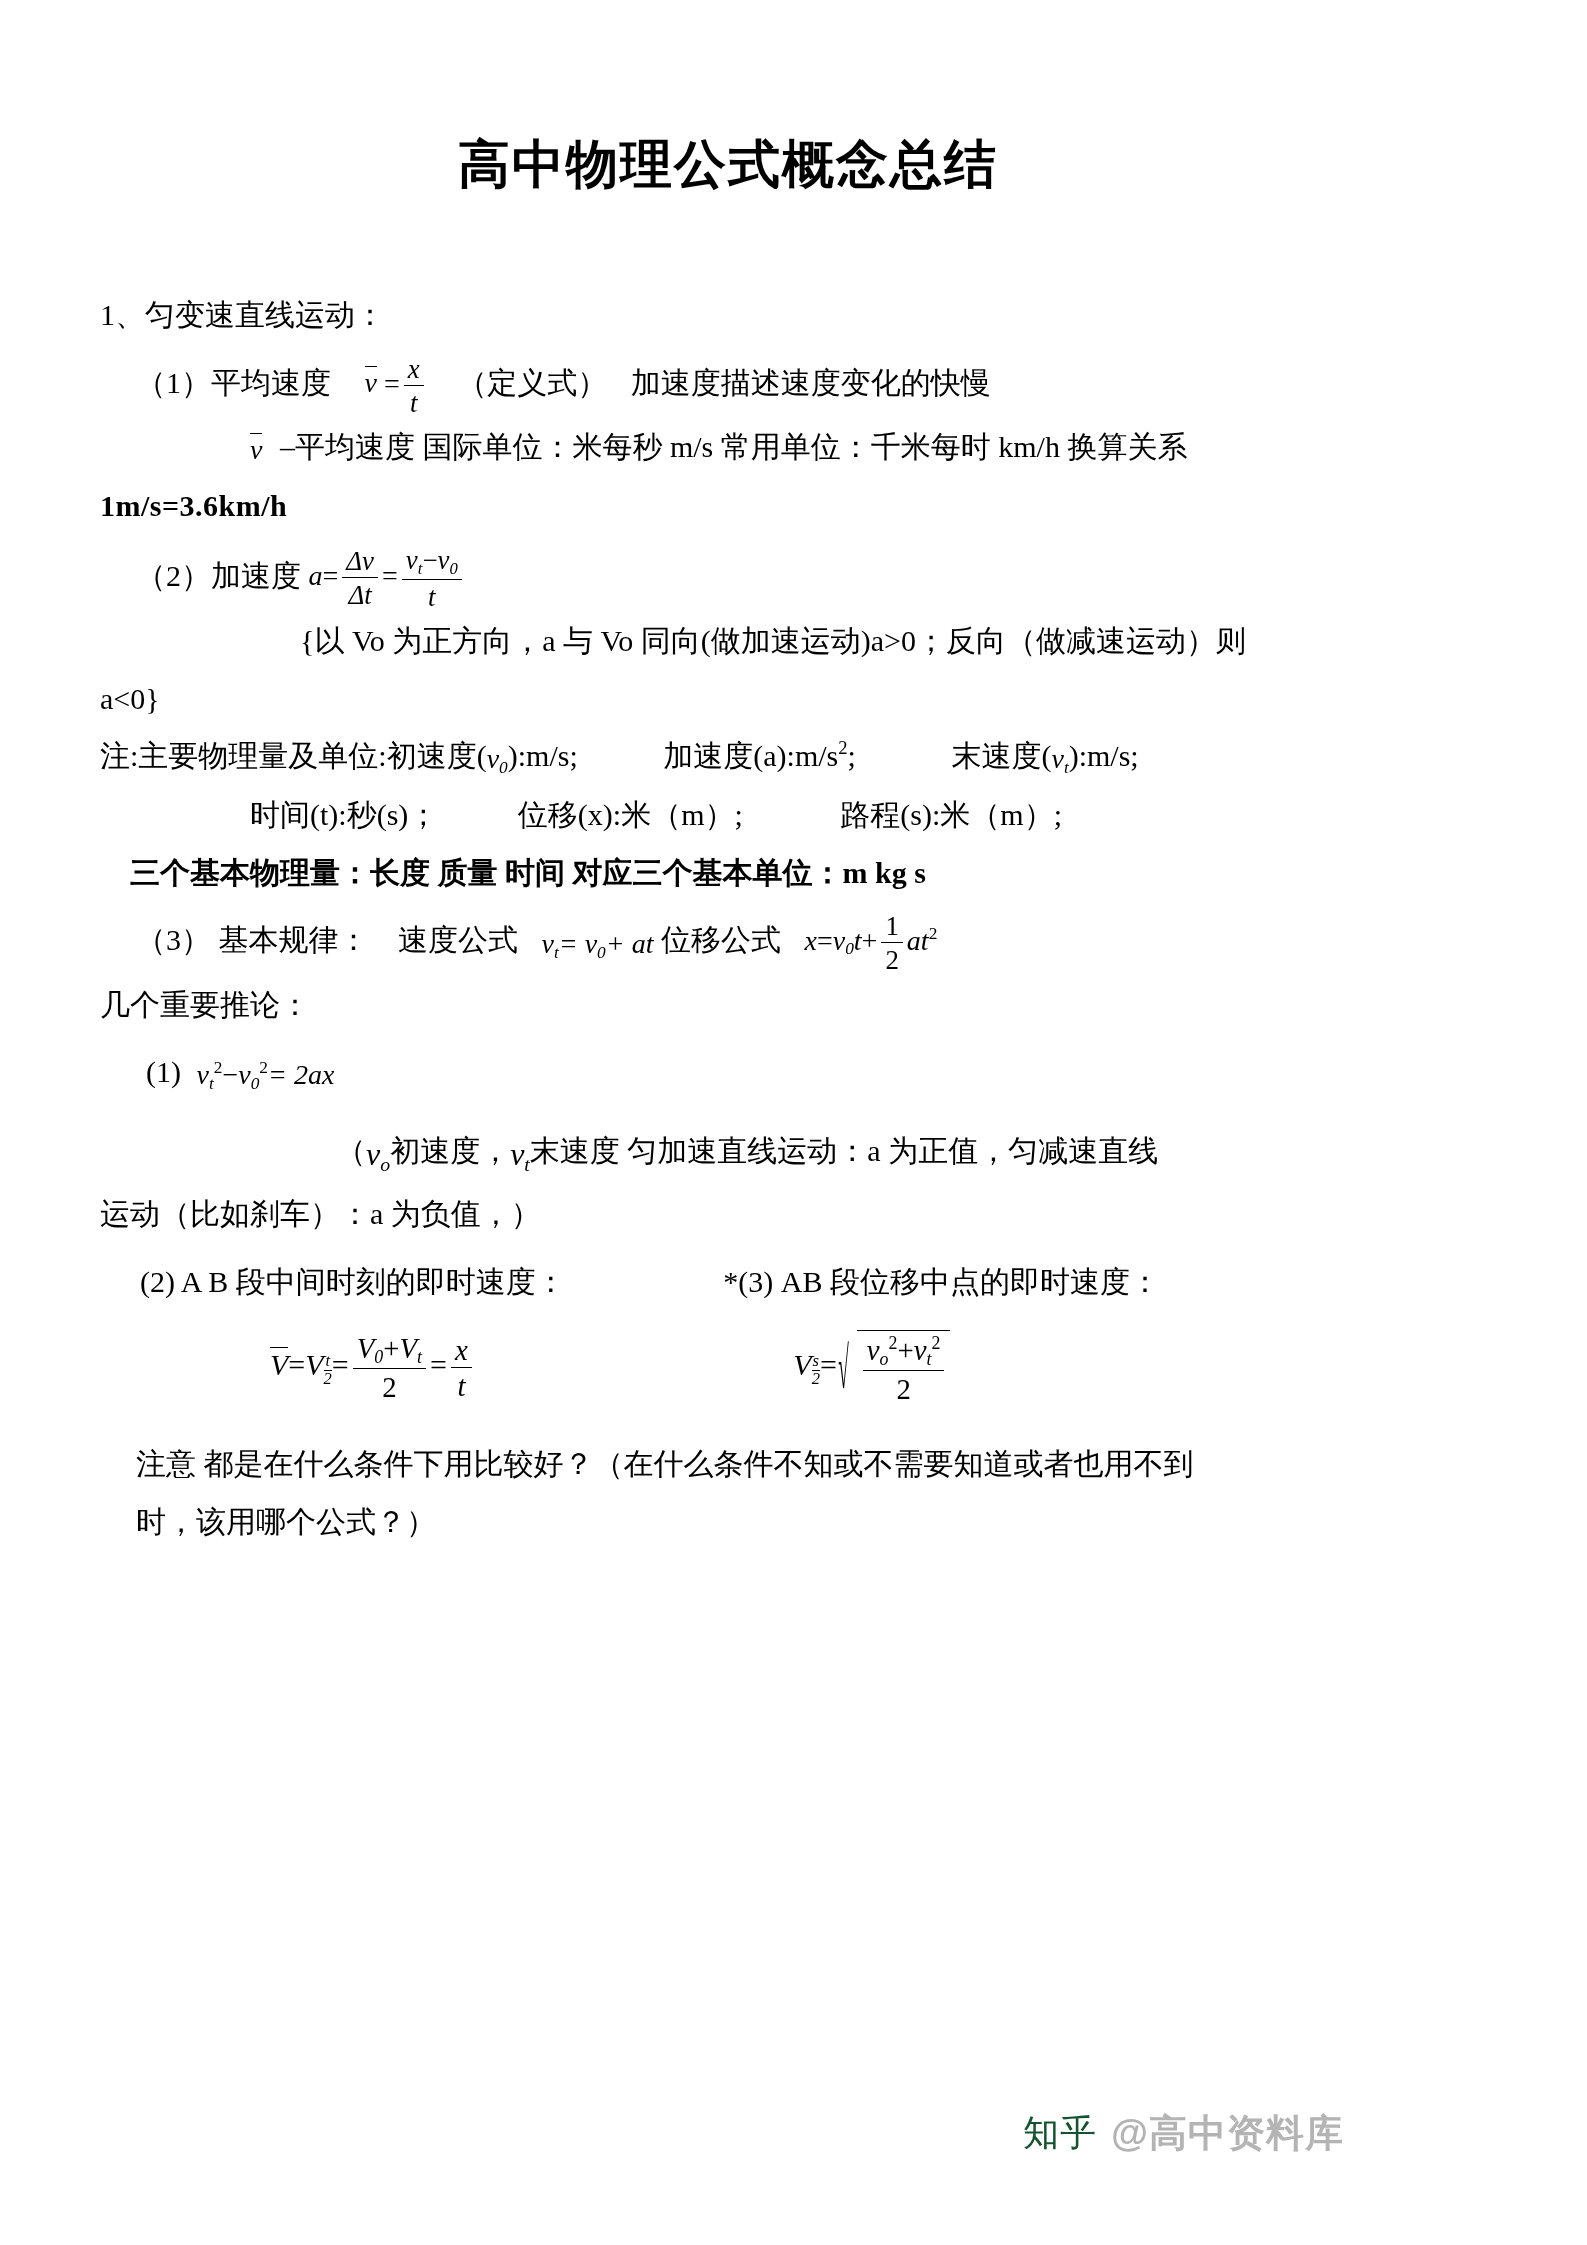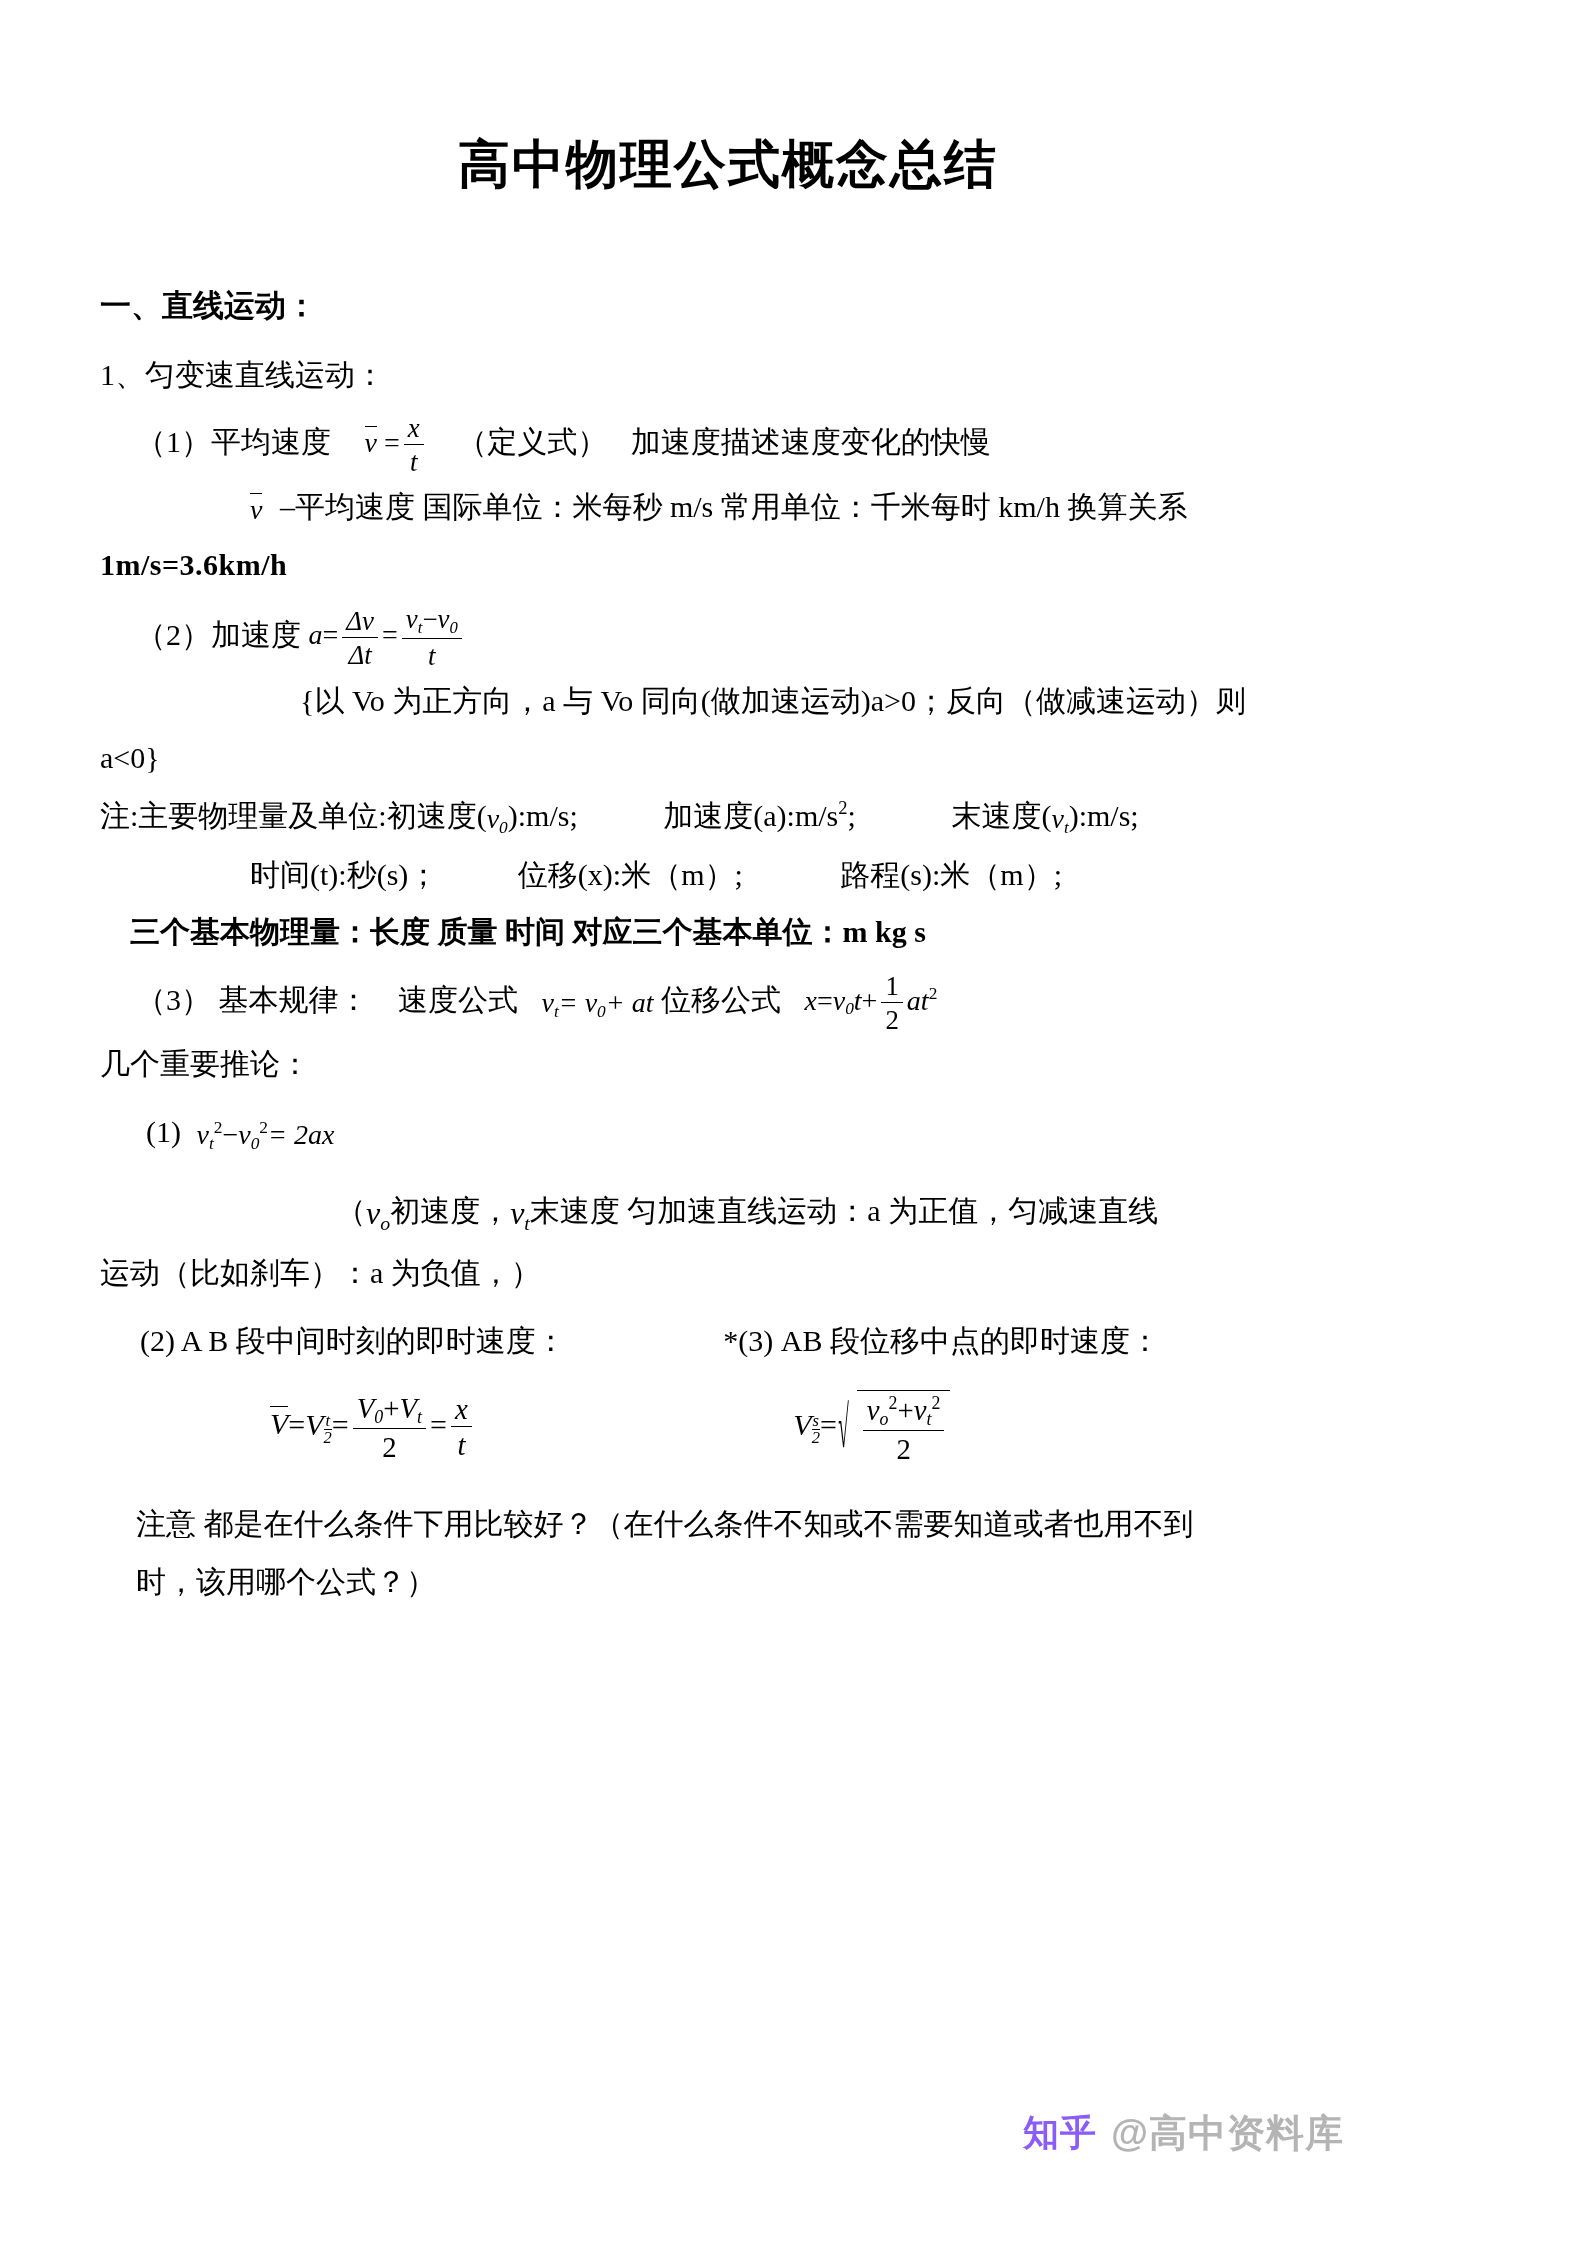--- a/index.html
+++ b/index.html
@@ -130,37 +130,36 @@
     align-items: center;
     gap: 14px;
     color: #b4b4b4;
     font-size: 38px;
     font-weight: bold;
     font-family: "Liberation Sans", sans-serif;
     letter-spacing: 1px;
   }
   .zhihu-logo {
     font-size: 36px;
-    font-weight: bold;
-    color: #8b5cf6;
+    font-weight: normal;
+    color: #14532d;
     font-family: "Liberation Sans", sans-serif;
   }
 </style>
 </head>
 <body>
 
 <div class="page">
 
   <h1 class="doc-title">高中物理公式概念总结</h1>
 
   <div class="body-area">
 
     <div class="gap-md"></div>
 
-    <div class="line b" style="font-size:31px;">一、直线运动：</div>
 
     <div class="gap-sm"></div>
 
     <div class="line">1、匀变速直线运动：</div>
 
     <div class="gap-sm"></div>
 
     <div class="line ind1">
       <span>（1）平均速度</span>
       <span class="math" style="margin-left:26px;">

